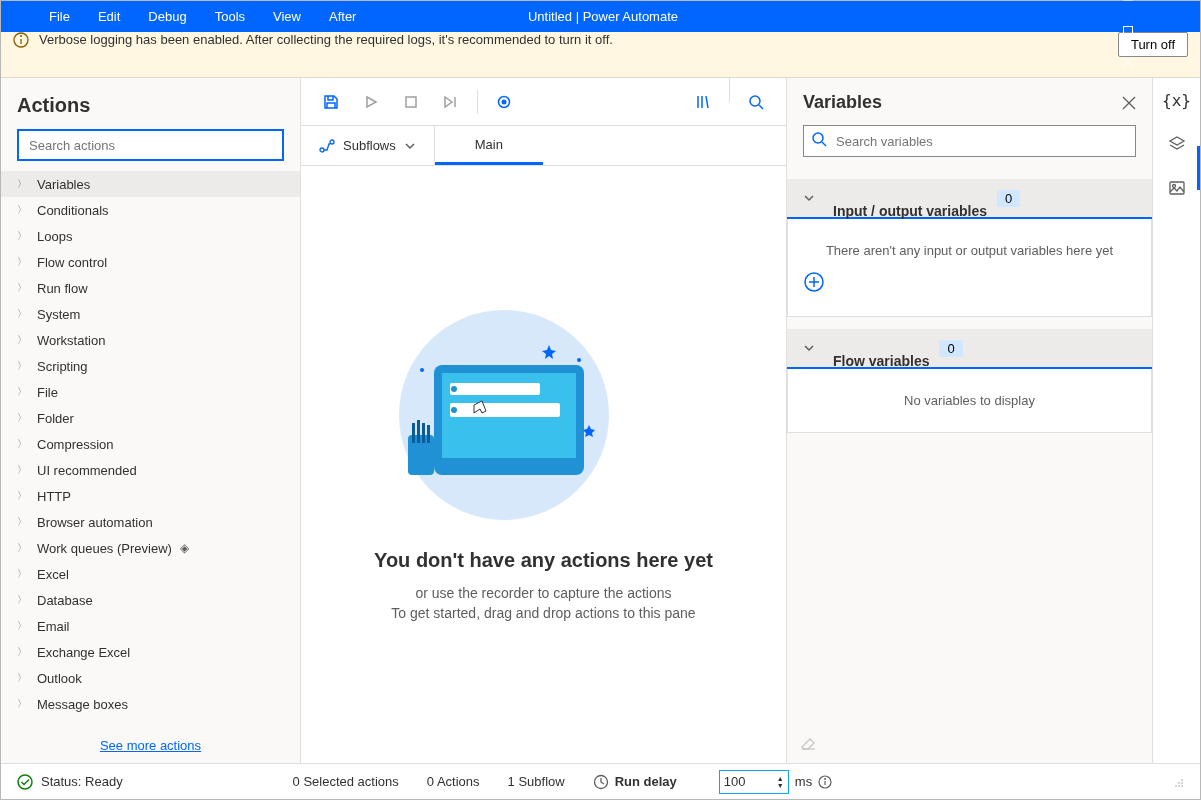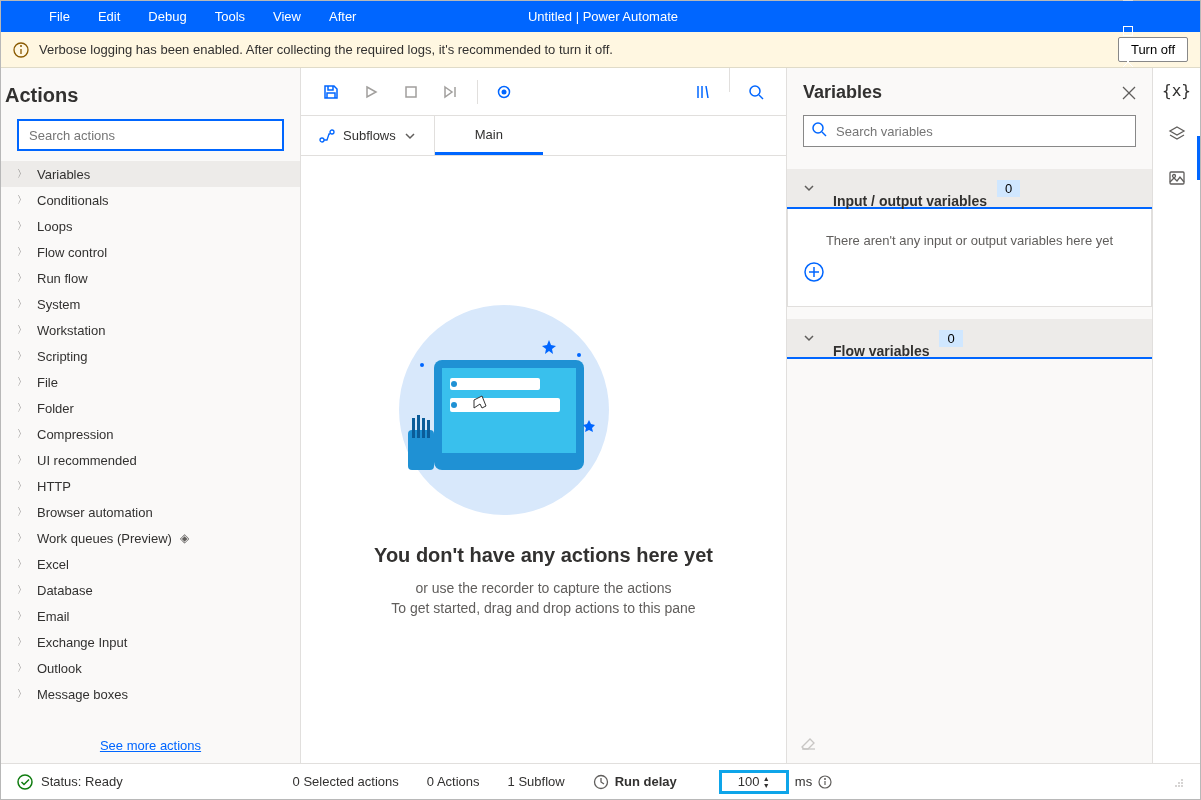--- a/index.html
+++ b/index.html
@@ -8,28 +8,28 @@
   
   .titlebar { background:#0066ff; color:#fff; height:31px; display:flex; align-items:center; font-size:13px; }
   .titlebar .menus { display:flex; gap:0; margin-left:34px;}
   .titlebar .menu-item { padding:6px 14px; cursor:default;}
   .titlebar .center { position:absolute; left:5px; right:0; text-align:center; pointer-events:none; font-size:13px;}
   .titlebar .right { position:absolute; right:0; display:flex; align-items:center;flex-direction:column;}
   .titlebar .env { padding:6px 12px; display:flex; align-items:center; gap:6px;}
   .sysbtn { width:46px; height:31px; display:flex; align-items:center; justify-content:center; }
 
   
-  .infobar { background:#fff7e1; height:36px; display:flex; align-items:center; font-size:13px; color:#323130; padding:0 12px; border-bottom:1px solid #e0dbc8;}
+  .infobar { background:#fff7e1; height:46px; display:flex; align-items:flex-start; font-size:13px; color:#323130; padding:0 12px; border-bottom:1px solid #e0dbc8;}
   .infobar .icon { margin-right:10px;}
   .infobar .turnoff { margin-left:auto; background:#fff; border:1px solid #888; padding:4px 12px; font-size:13px; border-radius:2px;}
 
   
   .main { flex:1; display:flex; min-height:0;}
   .actions-panel { width:300px; background:#faf9f8; border-right:1px solid #e1dfdd; display:flex; flex-direction:column;}
-  .panel-title { font-size:20px; font-weight:600; padding:16px 4px 12px; color:#323130;}
+  .panel-title { font-size:20px; font-weight:600; padding:16px 16px 12px; color:#323130;}
   .search-box { margin:0 16px 10px; position:relative;}
   .search-box input { width:100%; height:32px; border:2px solid #0066ff; padding:0 10px 0 10px; font-size:13px; outline:none;}
   .search-box.inner input {border:1px solid #888;}
   .search-box .search-icon {position:absolute; right:8px; top:6px; color:#0066ff;}
   .search-box.inner .search-icon {left:8px; right:auto; color:#0066ff;}
   .search-box.inner input {padding-left:32px;}
   .action-list { flex:1; overflow-y:auto; scrollbar-width:thin;}
   .action-list::-webkit-scrollbar { width:10px;}
   .action-list::-webkit-scrollbar-thumb{background:#c8c6c4;}
   .action-item { display:flex; align-items:center; padding:4px 16px; font-size:13px; color:#323130; cursor:default; height:26px;}
@@ -70,21 +70,21 @@
   .side-rail { width:48px; background:#fff; border-left:1px solid #e1dfdd; display:flex; flex-direction:column; align-items:center;}
   .side-rail-btn { width:100%; height:44px; display:flex; align-items:center; justify-content:center; color:#605e5c; font-size:16px;}
   .side-rail-btn.active { color:#323130; }
   .side-rail .active-ind { width:3px; height:44px; background:#0066ff; position:absolute; right:0px; top:68px; }
 
   
   .statusbar { height:36px; background:#fff; border-top:1px solid #e1dfdd; display:flex; align-items:center; font-size:13px; color:#323130; padding:0 16px;}
   .statusbar .status-left { display:flex; align-items:center; gap:8px;}
   .statusbar .status-center { margin-left:auto; margin-right:auto; display:flex; gap:28px; align-items:center;}
   .statusbar .status-center .sep-item { display:flex; align-items:center; gap:6px;}
-  .statusbar .run-delay-input { width:70px; height:24px; border:3px solid #0ea5e9; display:inline-flex; align-items:center; padding:0 16px; font-size:13px;margin-left:36px;}
+  .statusbar .run-delay-input { width:70px; height:24px; border:1px solid #0ea5e9; display:inline-flex; align-items:center; padding:0 4px; font-size:13px;margin-left:36px;}
   .statusbar .spinners { display:flex; flex-direction:column; margin-left:auto; font-size:7px; line-height:7px;}
   .statusbar .resize { margin-left:auto; color:#a19f9d;}
 
   svg { display:block;}
 </style>
 </head>
 <body>
 
 <div class="titlebar">
   <div class="menus">
@@ -211,21 +211,21 @@
         <div class="action-item">
           <span class="chev">〉</span>
           <span>Database</span>
         </div>
         <div class="action-item">
           <span class="chev">〉</span>
           <span>Email</span>
         </div>
         <div class="action-item">
           <span class="chev">〉</span>
-          <span>Exchange Input</span>
+          <span>Exchange Excel</span>
         </div>
         <div class="action-item">
           <span class="chev">〉</span>
           <span>Outlook</span>
         </div>
         <div class="action-item">
           <span class="chev">〉</span>
           <span>Message boxes</span>
         </div>
       </div>
@@ -372,20 +372,23 @@
     <div class="var-section">
       <div class="var-section-hdr">
         <span class="chev">
             <svg width="12" height="12" viewBox="0 0 12 12" fill="none" stroke="#605e5c" stroke-width="1.5">
               <path d="M2 4l4 4 4-4"></path>
             </svg>
           </span>
         <span class="title">Flow variables</span>
         <span class="count">0</span>
       </div>
+      <div class="var-section-body">
+        <div>No variables to display</div>
+      </div>
     </div>
 
     <div class="var-footer">
       <svg width="18" height="18" viewBox="0 0 18 18" fill="none" stroke="#c8c6c4" stroke-width="1.3">
           <path d="M3 14l8-8 4 4-6 6H5z"></path>
           <line x1="3" y1="16" x2="16" y2="16"></line>
         </svg>
     </div>
   </div>
 

